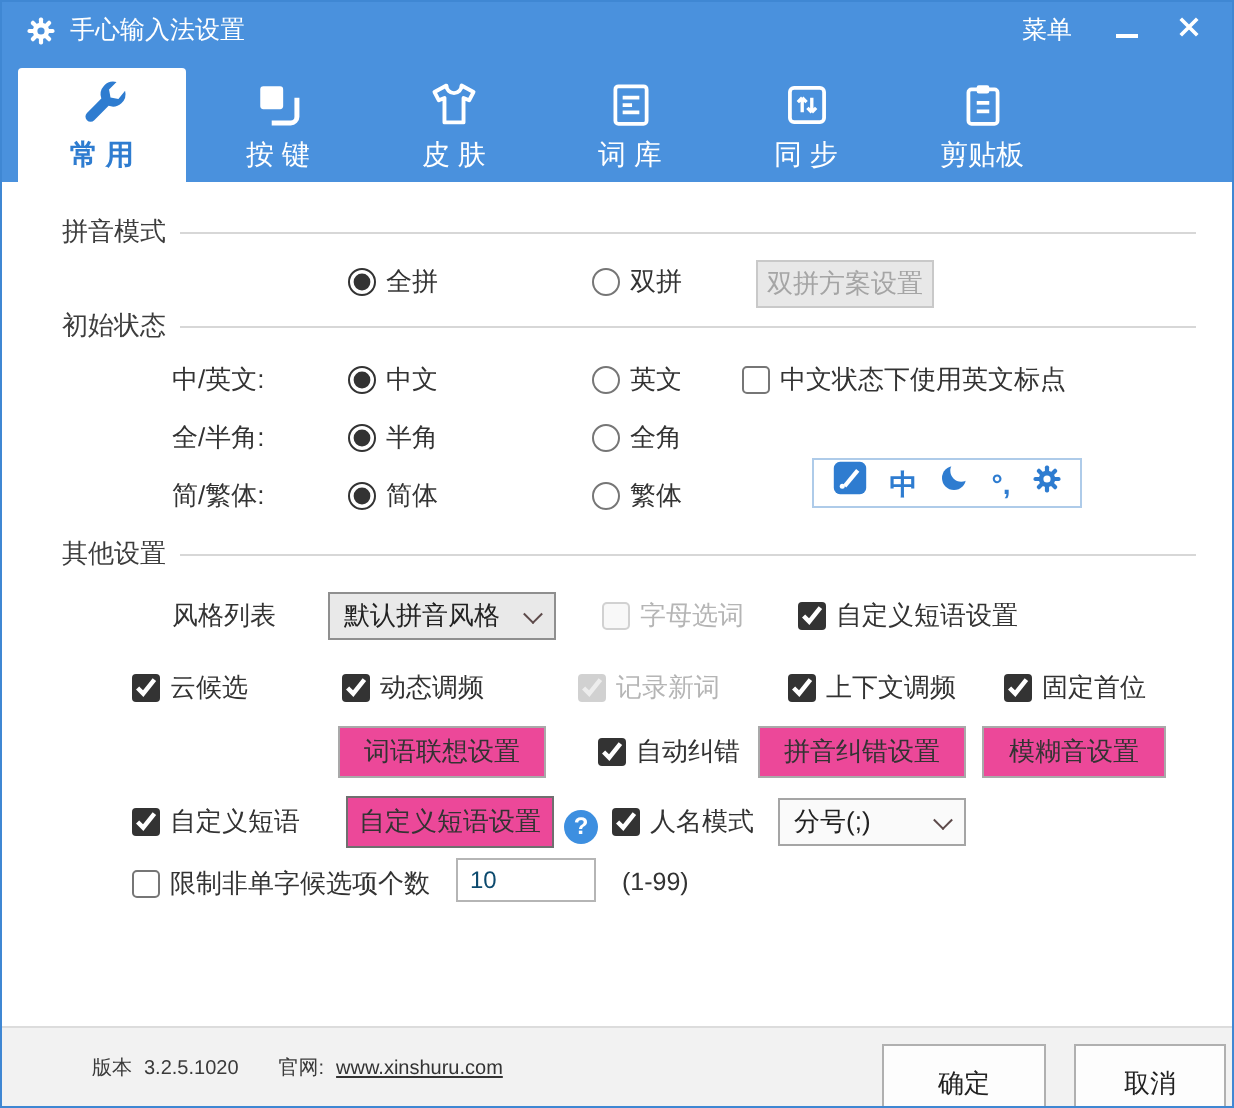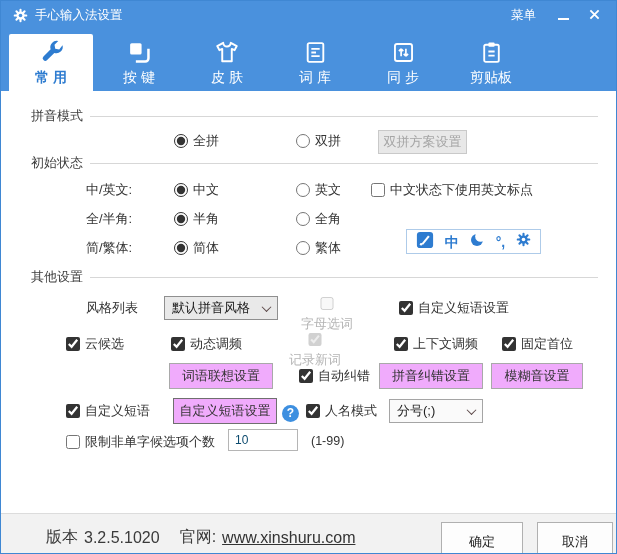--- a/index.html
+++ b/index.html
@@ -19,36 +19,36 @@
   .min-bar { display:inline-block; width:11px; height:2px; background:#fff; }
   .tab { position:absolute; top:33px; width:84px; height:57px; color:#fff; display:flex; flex-direction:column; align-items:center; justify-content:flex-start; cursor:default; }
   .tab .ticon { height:32px; display:flex; align-items:center; justify-content:center; margin-top:2px; }
   .tab .tlabel { font-size:14px; margin-top:1px; }
   .tab.active { background:#fff; color:#2e7cd0; border-radius:2px 2px 0 0; }
   .tab.active .tlabel { font-weight:bold; }
   
   .sec { position:absolute; left:30px; right:18px; display:flex; align-items:center; gap:7px; font-size:13px; color:#3d3d3d; }
   .sec .line { flex:1; height:1px; background:#d7d7d7; }
   .item { position:absolute; display:flex; align-items:center; gap:5px; font-size:13px; color:#333; height:22px; white-space:nowrap; }
-  .item.dis { color:#b5b5b5;flex-direction:column; }
+  .item.dis { color:#b5b5b5; }
   input[type=radio], input[type=checkbox] { width:14px; height:14px; margin:0; accent-color:#333; }
-  .gbtn { position:absolute; border:1px solid #a9a9a9; background:#f0abfc; font-size:13px; color:#333; display:flex; align-items:center; justify-content:center; font-family:inherit; cursor:default; }
+  .gbtn { position:absolute; border:1px solid #a9a9a9; background:#ec4899; font-size:13px; color:#333; display:flex; align-items:center; justify-content:center; font-family:inherit; cursor:default; }
   .gbtn.disabled { color:#a5a5a5; border-color:#c9c9c9; background:#e8e8e8; }
   .gbtn.focused { border-color:#6f6f6f; }
   .dropdown { position:absolute; border:1px solid #8f8f8f; background:#e9e9e9; display:flex; align-items:center; justify-content:space-between; padding:0 7px; font-size:13px; color:#222; cursor:default; }
   .dropdown.light { background:#fafafa; border-color:#a5a5a5; }
   .chev { width:7px; height:7px; border-right:1.6px solid #5d4a4a; border-bottom:1.6px solid #5d4a4a; transform:rotate(45deg) translate(-1px,-1px); display:inline-block; }
   .preview-box { position:absolute; left:405px; top:228px; width:135px; height:25px; border:1px solid #aecbe9; display:flex; align-items:center; justify-content:space-around; padding:0 4px; }
   .preview-box .pch { color:#2e7cd0; font-size:14px; font-weight:bold; line-height:1; }
   .help-circle { width:17px; height:17px; border-radius:50%; background:#3d8fe0; color:#fff; font-size:12px; font-weight:bold; display:flex; align-items:center; justify-content:center; }
   .num-input { position:absolute; width:70px; height:22px; border:1px solid #b5b5b5; font-size:12px; color:#0c4a6e; padding:2px 6px; font-family:Liberation Sans, sans-serif; background:#fff; }
   .note { position:absolute; font-size:12.5px; color:#333; }
   
   .footer { position:absolute; left:0; right:0; top:512px; height:41px; background:#f2f2f2; border-top:1px solid #dcdcdc; }
-  .footer-info { position:absolute; left:45px; top:13px; display:flex; gap:6px; font-size:16px; color:#3a3a3a; align-items:center; }
+  .footer-info { position:absolute; left:45px; top:13px; display:flex; gap:6px; font-size:10px; color:#3a3a3a; align-items:center; }
   .site-link { color:#333; text-decoration:underline; cursor:pointer; }
   .fbtn { position:absolute; top:8px; height:40px; background:#fdfdfd; border:1px solid #b0b0b0; font-size:13px; color:#222; display:flex; align-items:center; justify-content:center; font-family:inherit; cursor:default; }
 </style>
 </head>
 <body>
 
 <div class="window">
 
   <div class="header">
     <div class="titlebar">

